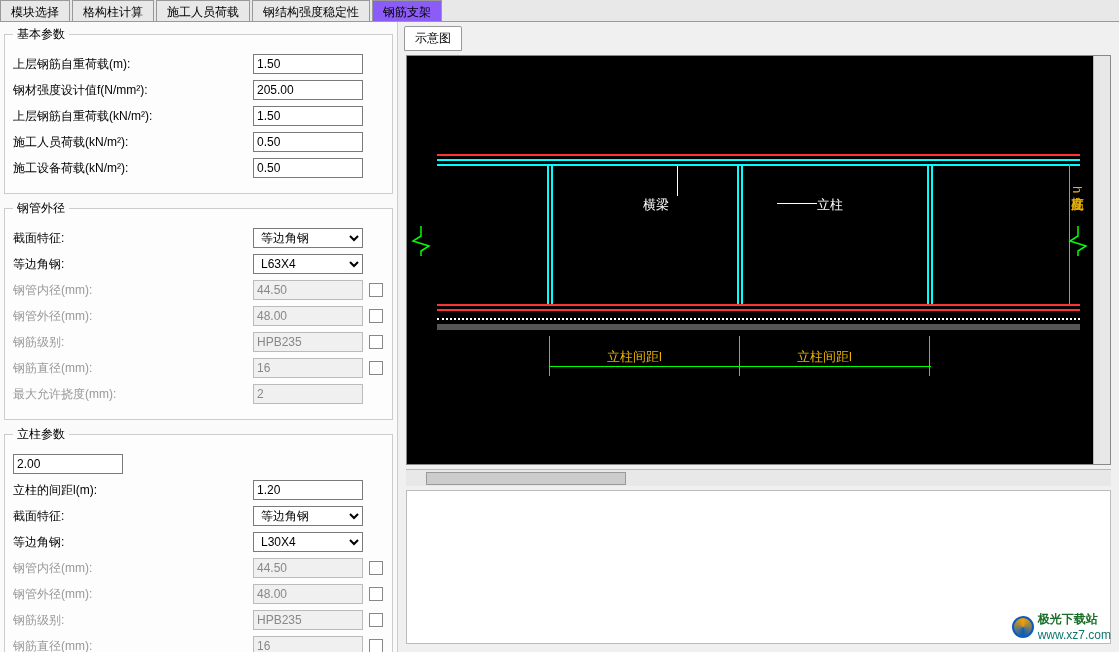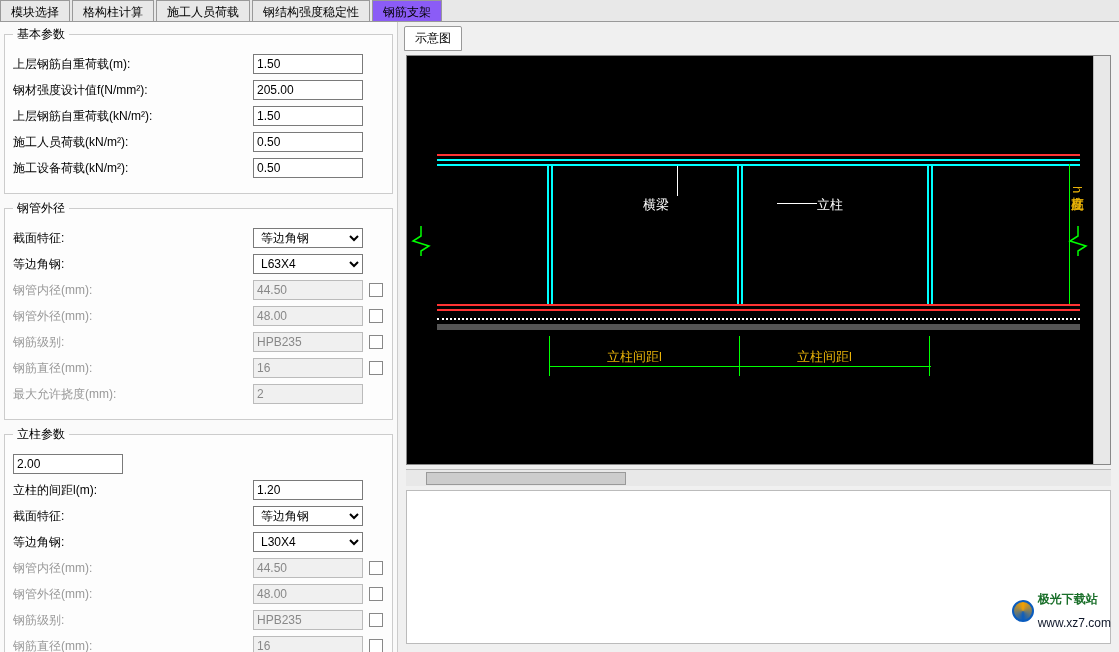--- a/index.html
+++ b/index.html
@@ -138,21 +138,21 @@
   font-size: 12px;
 }
 .output {
   flex: 1;
   margin: 4px 8px 8px 8px;
   border: 1px solid #bbb;
   background: #fff;
 }
 .watermark {
   position: absolute;
-  right: 8px; bottom: 22px;
+  right: 8px; bottom: 10px;
   font-size: 12px;
   color: #0b8a43;
   display: flex;
   align-items: center;
   gap: 4px;
 }
 .watermark .logo {
   width: 22px; height: 22px;
   border-radius: 50%;
   background: conic-gradient(#f5a000, #0a5cbf, #f5a000);
@@ -334,17 +334,17 @@
     <div class="scrollbar-h">
         <div class="thumb"></div>
       </div>
 
     <div class="output"></div>
 
     <div class="watermark">
       <div class="logo"></div>
       <div>
         <div style="color:#1a6f2a;font-weight:bold;">极光下载站</div>
-        <div style="color:#0f172a;margin-top:8px;">www.xz7.com</div>
+        <div style="color:#0f766e;">www.xz7.com</div>
       </div>
     </div>
   </div>
 </div>
 
 </body></html>

